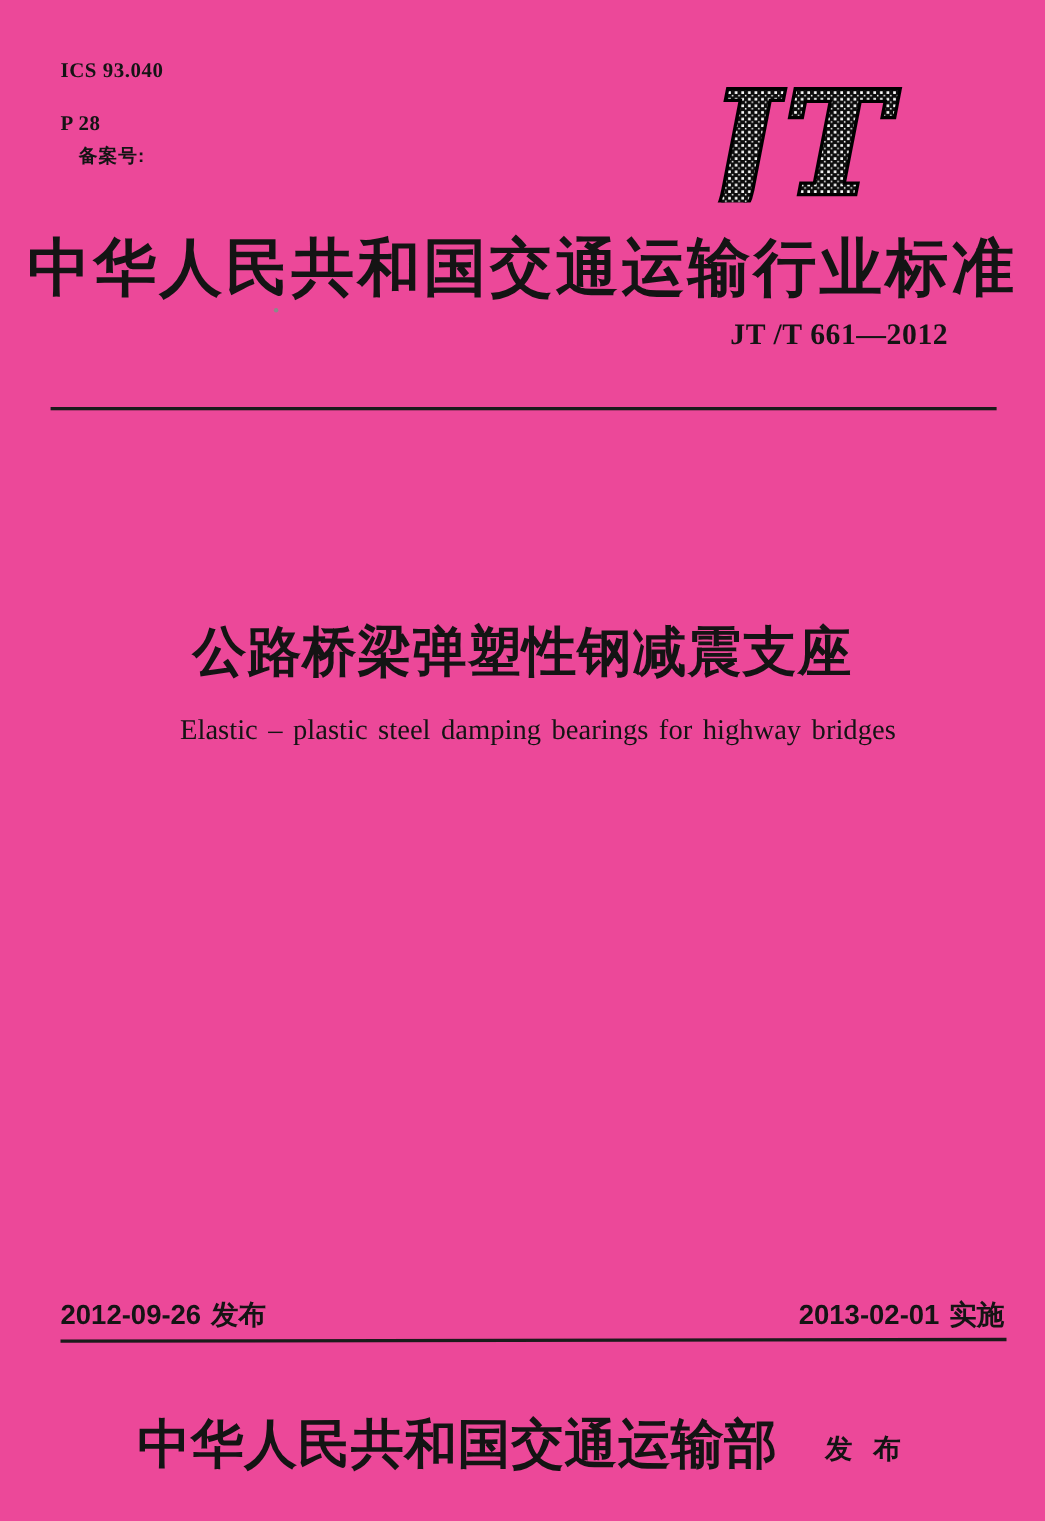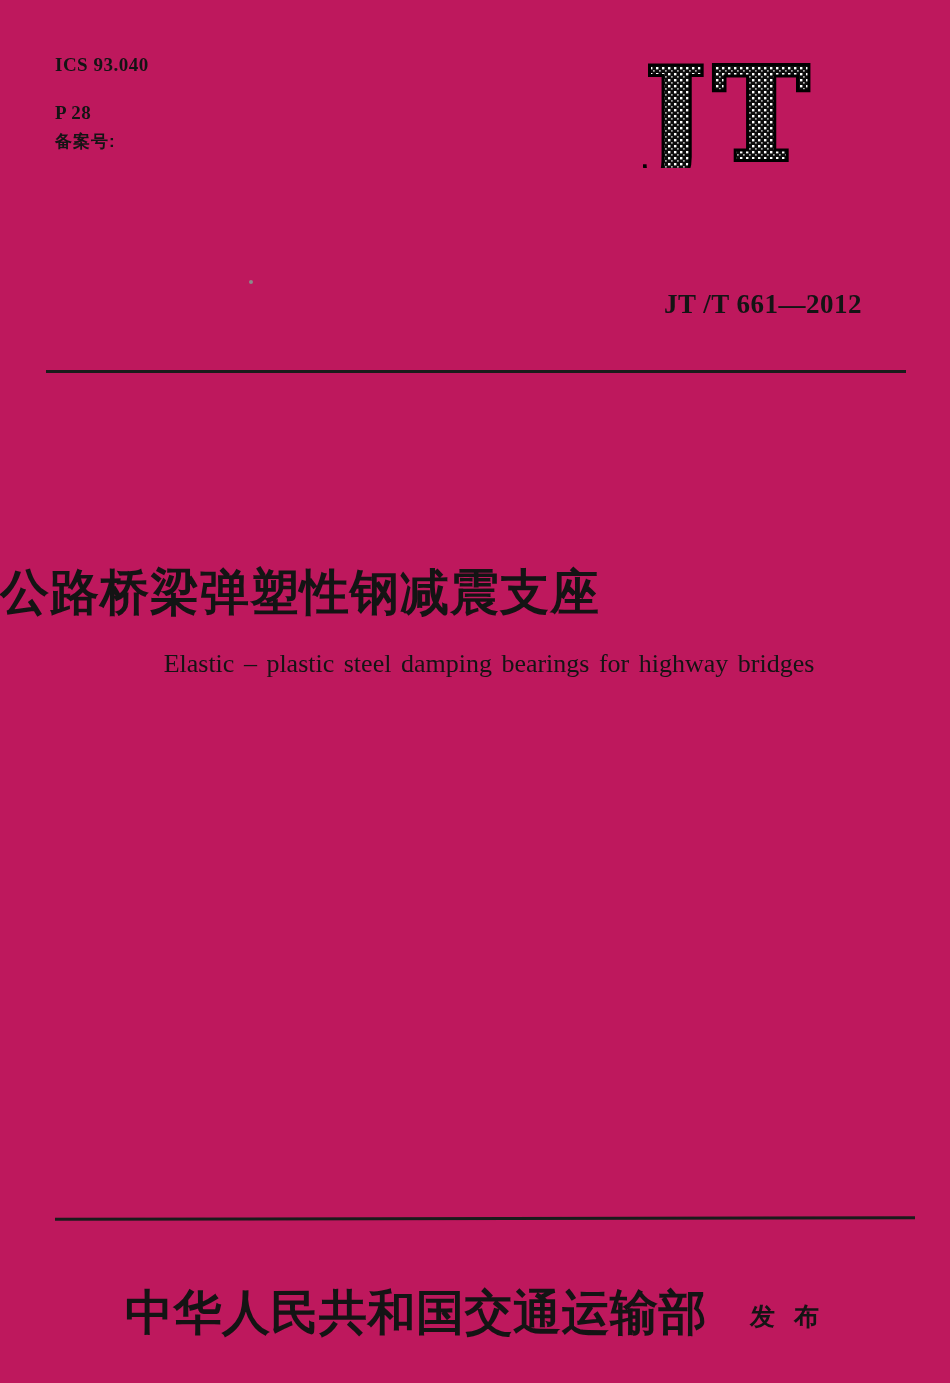--- a/index.html
+++ b/index.html
@@ -5,26 +5,26 @@
   html, body {
     margin: 0;
     padding: 0;
     background: #e8e8e8;
   }
   .page {
     position: relative;
     width: 950px;
     height: 1383px;
     margin: 0 auto;
-    background: #be185d;
+    background: #ec4899;
     overflow: hidden;
     color: #141414;
   }
   .serif { font-family: "Liberation Serif", "DejaVu Serif", serif; }
-  .sans  { font-family: "Liberation Sans", "DejaVu Sans", sans-serif; }
+  .sans  { font-family: "Liberation Sans", "DejaVu Sans", sans-serif; text-align: center; }
 
   
   .meta-block {
     position: absolute;
     left: 55px;
     top: 55px;
     line-height: 1;
   }
   .meta-ics {
     font-size: 19px;
@@ -41,23 +41,24 @@
     font-size: 17px;
     font-weight: bold;
     margin-top: 11px;
     letter-spacing: 1px;
   }
 
   
   .logo-wrap {
     position: absolute;
     left: 643px;
-    top: 60px;
+    top: 76px;
     width: 192px;
     height: 108px;
+    font-style: italic;
   }
 
   
   .national-title {
     position: absolute;
     top: 206px;
     left: 0;
     width: 100%;
     text-align: center;
     font-size: 57px;
@@ -180,29 +181,38 @@
         <pattern id="halftone" width="6" height="6" patternUnits="userSpaceOnUse">
           <rect width="6" height="6" fill="#0d0d0d"></rect>
           <rect x="1" y="1" width="2.4" height="2.4" fill="#ffffff"></rect>
           <rect x="4.2" y="4.2" width="1.4" height="1.4" fill="#ffffff"></rect>
         </pattern>
       </defs>
       <text x="2" y="99" font-size="128" font-weight="bold" letter-spacing="8" style="font-family:'DejaVu Serif','Liberation Serif',serif; paint-order: stroke;" stroke="#000000" stroke-width="6" fill="url(#halftone)">JT</text>
     </svg>
   </div>
 
+  <div class="national-title serif">中华人民共和国交通运输行业标准</div>
 
   <div class="speck"></div>
 
   <div class="std-code serif">JT /T 661—2012</div>
 
   <div class="rule-top"></div>
 
   <div class="subject-cn sans">公路桥梁弹塑性钢减震支座</div>
   <div class="subject-en serif">Elastic – plastic steel damping bearings for highway bridges</div>
 
+  <div class="date-row sans">
+    <div class="date-item">
+      <span>2012-09-26</span><span class="gap"></span><span>发布</span>
+    </div>
+    <div class="date-item">
+      <span>2013-02-01</span><span class="gap"></span><span>实施</span>
+    </div>
+  </div>
 
   <div class="rule-bottom"></div>
 
   <div class="publisher-cn serif">中华人民共和国交通运输部</div>
   <div class="publisher-action sans">发 布</div>
 
 </div>
 
 </body></html>

